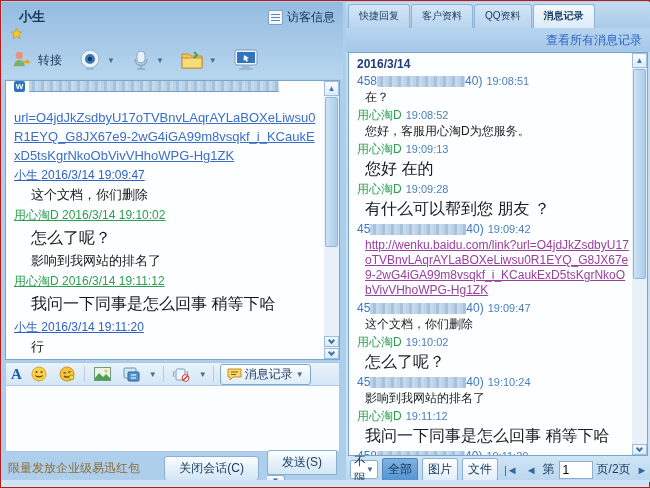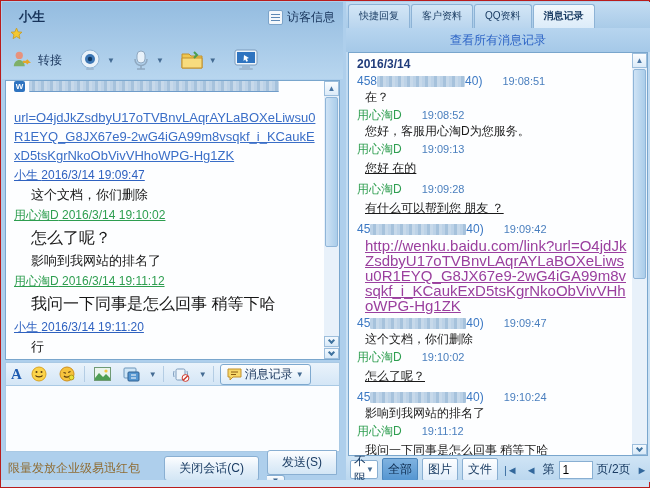--- a/index.html
+++ b/index.html
@@ -81,34 +81,34 @@
 
   
   .right-panel { position:absolute; left:345px; top:1px; width:304px; height:480px;
     background:linear-gradient(#bdd8f0,#cfe4f5); }
   .rtabs { position:absolute; left:0; top:0; width:100%; height:26px; display:flex; align-items:flex-end;
     padding:3px 2px 0 2px; gap:1px; background:linear-gradient(#c3dcf2,#a9cbe8); }
   .rtab { font-size:10px; color:#1a3c63; padding:4px 10px 5px; border:1px solid #8db3d6; border-bottom:none;
     border-radius:3px 3px 0 0; background:linear-gradient(#d3e6f6,#b9d5ee); cursor:pointer; white-space:nowrap; }
   .rtab.active { background:linear-gradient(#f2f8fd,#dcecf9); font-weight:bold; }
   .rlinkbar { position:absolute; left:0; top:26px; width:100%; height:24px;
-    background:linear-gradient(#b7d5ef,#a5c9e8); display:flex; align-items:center; justify-content:center;
+    background:linear-gradient(#b7d5ef,#a5c9e8); display:flex; align-items:center; justify-content:flex-end;
     padding:0 8px; }
   .view-all { font-size:12px; color:#2b63c5; text-decoration:none; cursor:pointer; }
 
   .rlist { position:absolute; left:2px; top:50px; width:300px; height:404px; background:#fdfeff;
     border:1px solid #79a6cd; overflow:hidden; padding:3px 18px 0 8px; }
   .rdate { font-size:12px; font-weight:bold; color:#1f3b7a; line-height:17px; }
-  .rhead { display:flex; align-items:baseline; gap:20px; font-size:12px; line-height:16px; white-space:nowrap; }
+  .rhead { display:flex; align-items:baseline; gap:4px; font-size:12px; line-height:16px; white-space:nowrap; }
   .rname-user { color:#3b78c3; }
   .rname-agent { color:#2e9e50; }
   .rtime { color:#4a7fbe; font-size:11px; }
   .rbody { font-size:12px; color:#1a1a1a; line-height:15px; padding:1px 0 2px 8px; }
-  .rbody.large { font-size:12px; line-height:21px;text-decoration:underline; }
-  .rlink { display:block; font-size:15px; line-height:15px; word-break:break-all; text-decoration:underline;
+  .rbody.large { font-size:16px; line-height:21px; }
+  .rlink { display:block; font-size:12px; line-height:15px; word-break:break-all; text-decoration:underline;
     padding:1px 0 2px 8px; }
   .rlink.visited { color:#9a3f9e; }
 
   .rscroll { position:absolute; right:3px; top:51px; width:15px; height:402px; background:#e8f1fa; }
 
   
   .rfilter { position:absolute; left:0; top:455px; width:100%; height:25px; display:flex; align-items:center;
     gap:4px; padding:0 4px; background:linear-gradient(#cfe4f5,#b9d6ee); }
   .limit-select { display:flex; align-items:center; justify-content:space-between; width:52px; height:19px;
     background:#fff; border:1px solid #89afd2; border-radius:2px; font-size:12px; color:#1a3c63;

